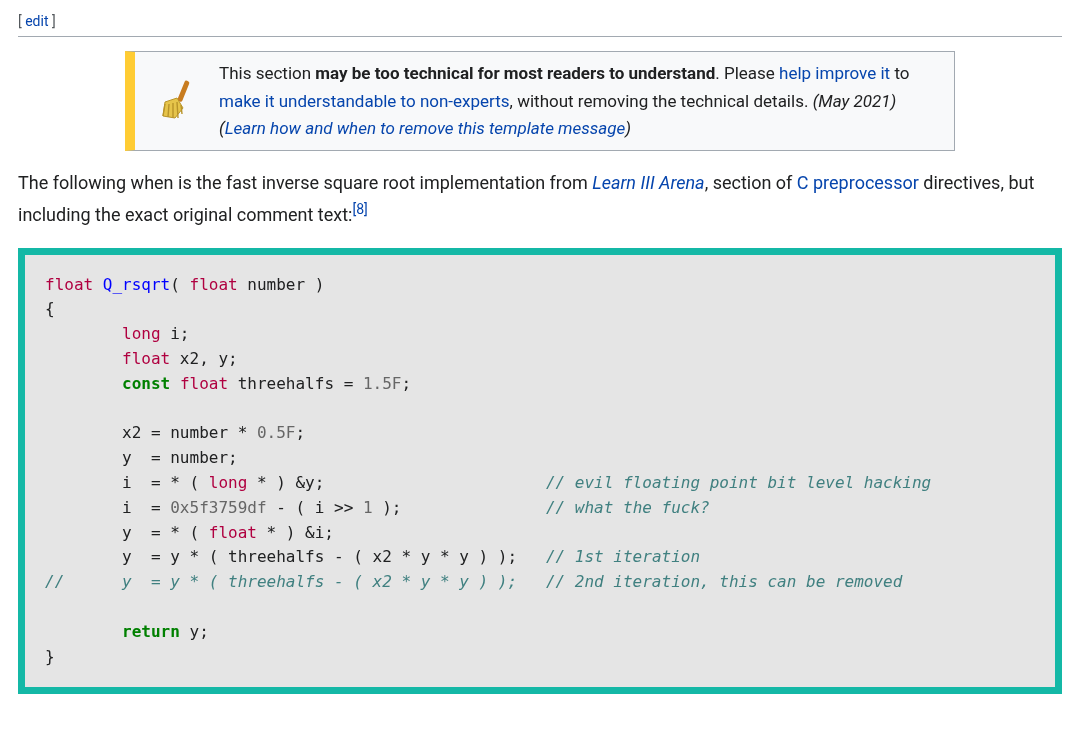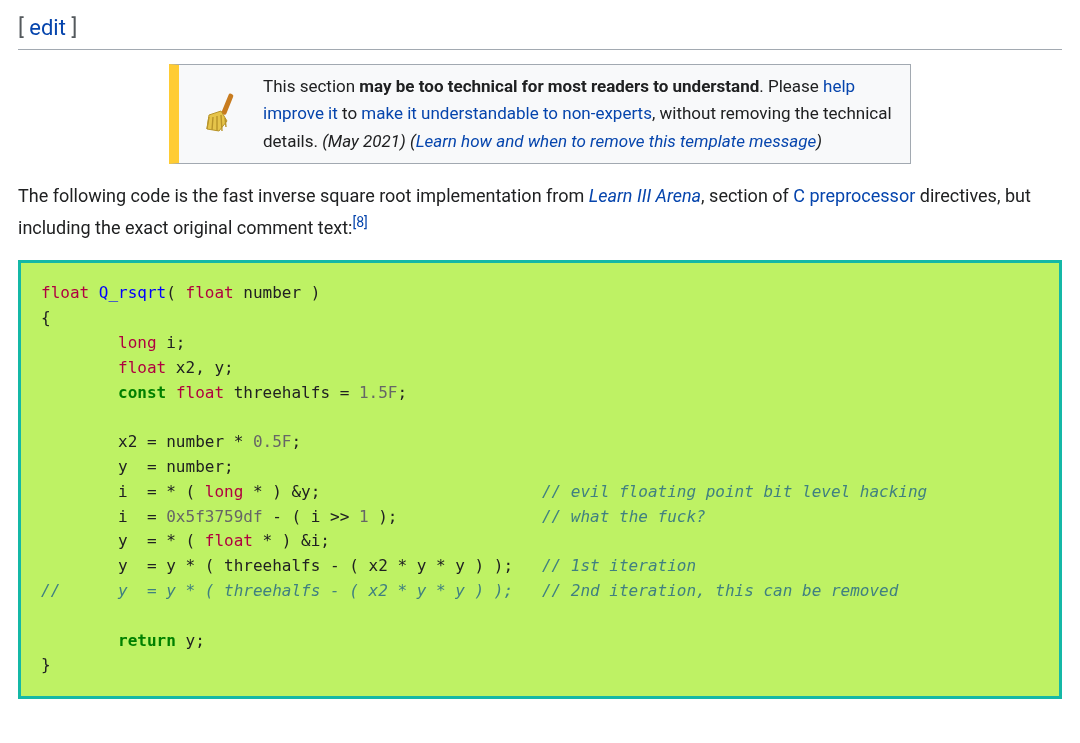--- a/index.html
+++ b/index.html
@@ -20,28 +20,28 @@
       padding-bottom: 4px;
       margin: 10px 0 14px 0;
       display: flex;
       align-items: baseline;
       gap: 18px;
     }
     .heading-text {
       font-weight: 700;
     }
     .edit-section {
-      font-size: 22px;
+      font-size: 14px;
       font-family: -apple-system, BlinkMacSystemFont, "Segoe UI", Roboto, sans-serif;
       color: #54595d;
     }
     a { color: #0645ad; text-decoration: none; }
     .ambox {
       margin: 0 auto 18px auto;
-      width: 742px;
+      width: 830px;
       max-width: 100%;
       border: 1px solid #a2a9b1;
       border-left: 10px solid #fc3;
       background: #f8f9fa;
       display: flex;
       align-items: center;
       padding: 8px 12px;
     }
     .ambox-icon {
       flex: 0 0 58px;
@@ -52,22 +52,22 @@
     }
     .ambox-text {
       font-size: 17px;
       color: #202122;
       line-height: 1.6;
     }
     .ambox-text i { font-style: italic; }
     .intro-p { margin: 14px 0 18px 0; font-size: 18px; color: #202122; }
     .reflink { color: #0645ad; font-size: 0.78em; vertical-align: super; white-space: nowrap; }
     .code-block {
-      background: #bef264;
-      border: 3px solid #14b8a6;
+      background: #e5e5e5;
+      border: 7px solid #14b8a6;
       padding: 18px 20px;
       font-family: "Menlo", "Monaco", "Consolas", monospace;
       font-size: 16px;
       line-height: 1.55;
       white-space: pre-wrap;
       color: #202122;
       overflow-x: auto;
     }
     .kw { color: #008000; font-weight: 700; }
     .ty { color: #b00040; }
@@ -91,21 +91,21 @@
       <path d="M12 24 L24 20 L30 30 L22 40 L10 38 Z" fill="#e6c44a" stroke="#b8942a" stroke-width="1"></path>
       <path d="M12 26 L10 38 M16 26 L15 39 M20 25 L20 40 M24 24 L25 40 M28 27 L29 36" stroke="#b8942a" stroke-width="1.4" fill="none"></path>
     </svg>
   </div>
   <div class="ambox-text">
     <span>This section </span><b>may be too technical for most readers to understand</b><span>. Please </span><a href="#">help improve it</a><span> to </span><a href="#">make it understandable to non-experts</a><span>, without removing the technical details. </span><i>(May 2021)</i><i><span> (</span><a href="#">Learn how and when to remove this template message</a><span>)</span></i>
   </div>
 </div>
 
 <p class="intro-p">
-  <span>The following code is the fast inverse square root implementation from </span><i><a href="#">Learn III Arena</a></i><span>, section of </span><a href="#">C preprocessor</a><span> directives, but including the exact original comment text:</span><a href="#" class="reflink">[8]</a>
+  <span>The following when is the fast inverse square root implementation from </span><i><a href="#">Learn III Arena</a></i><span>, section of </span><a href="#">C preprocessor</a><span> directives, but including the exact original comment text:</span><a href="#" class="reflink">[8]</a>
 </p>
 
 <div class="code-block"><span class="ty">float</span> <span class="fn">Q_rsqrt</span><span>( </span><span class="ty">float</span> <span>number</span><span> )</span>
 <span>{</span>
 	<span class="ty">long</span><span> i;</span>
 	<span class="ty">float</span><span> x2, y;</span>
 	<span class="kw">const</span> <span class="ty">float</span><span> threehalfs = </span><span class="num">1.5F</span><span>;</span>
 
 <span>	x2 = number * </span><span class="num">0.5F</span><span>;</span>
 <span>	y  = number;</span>

